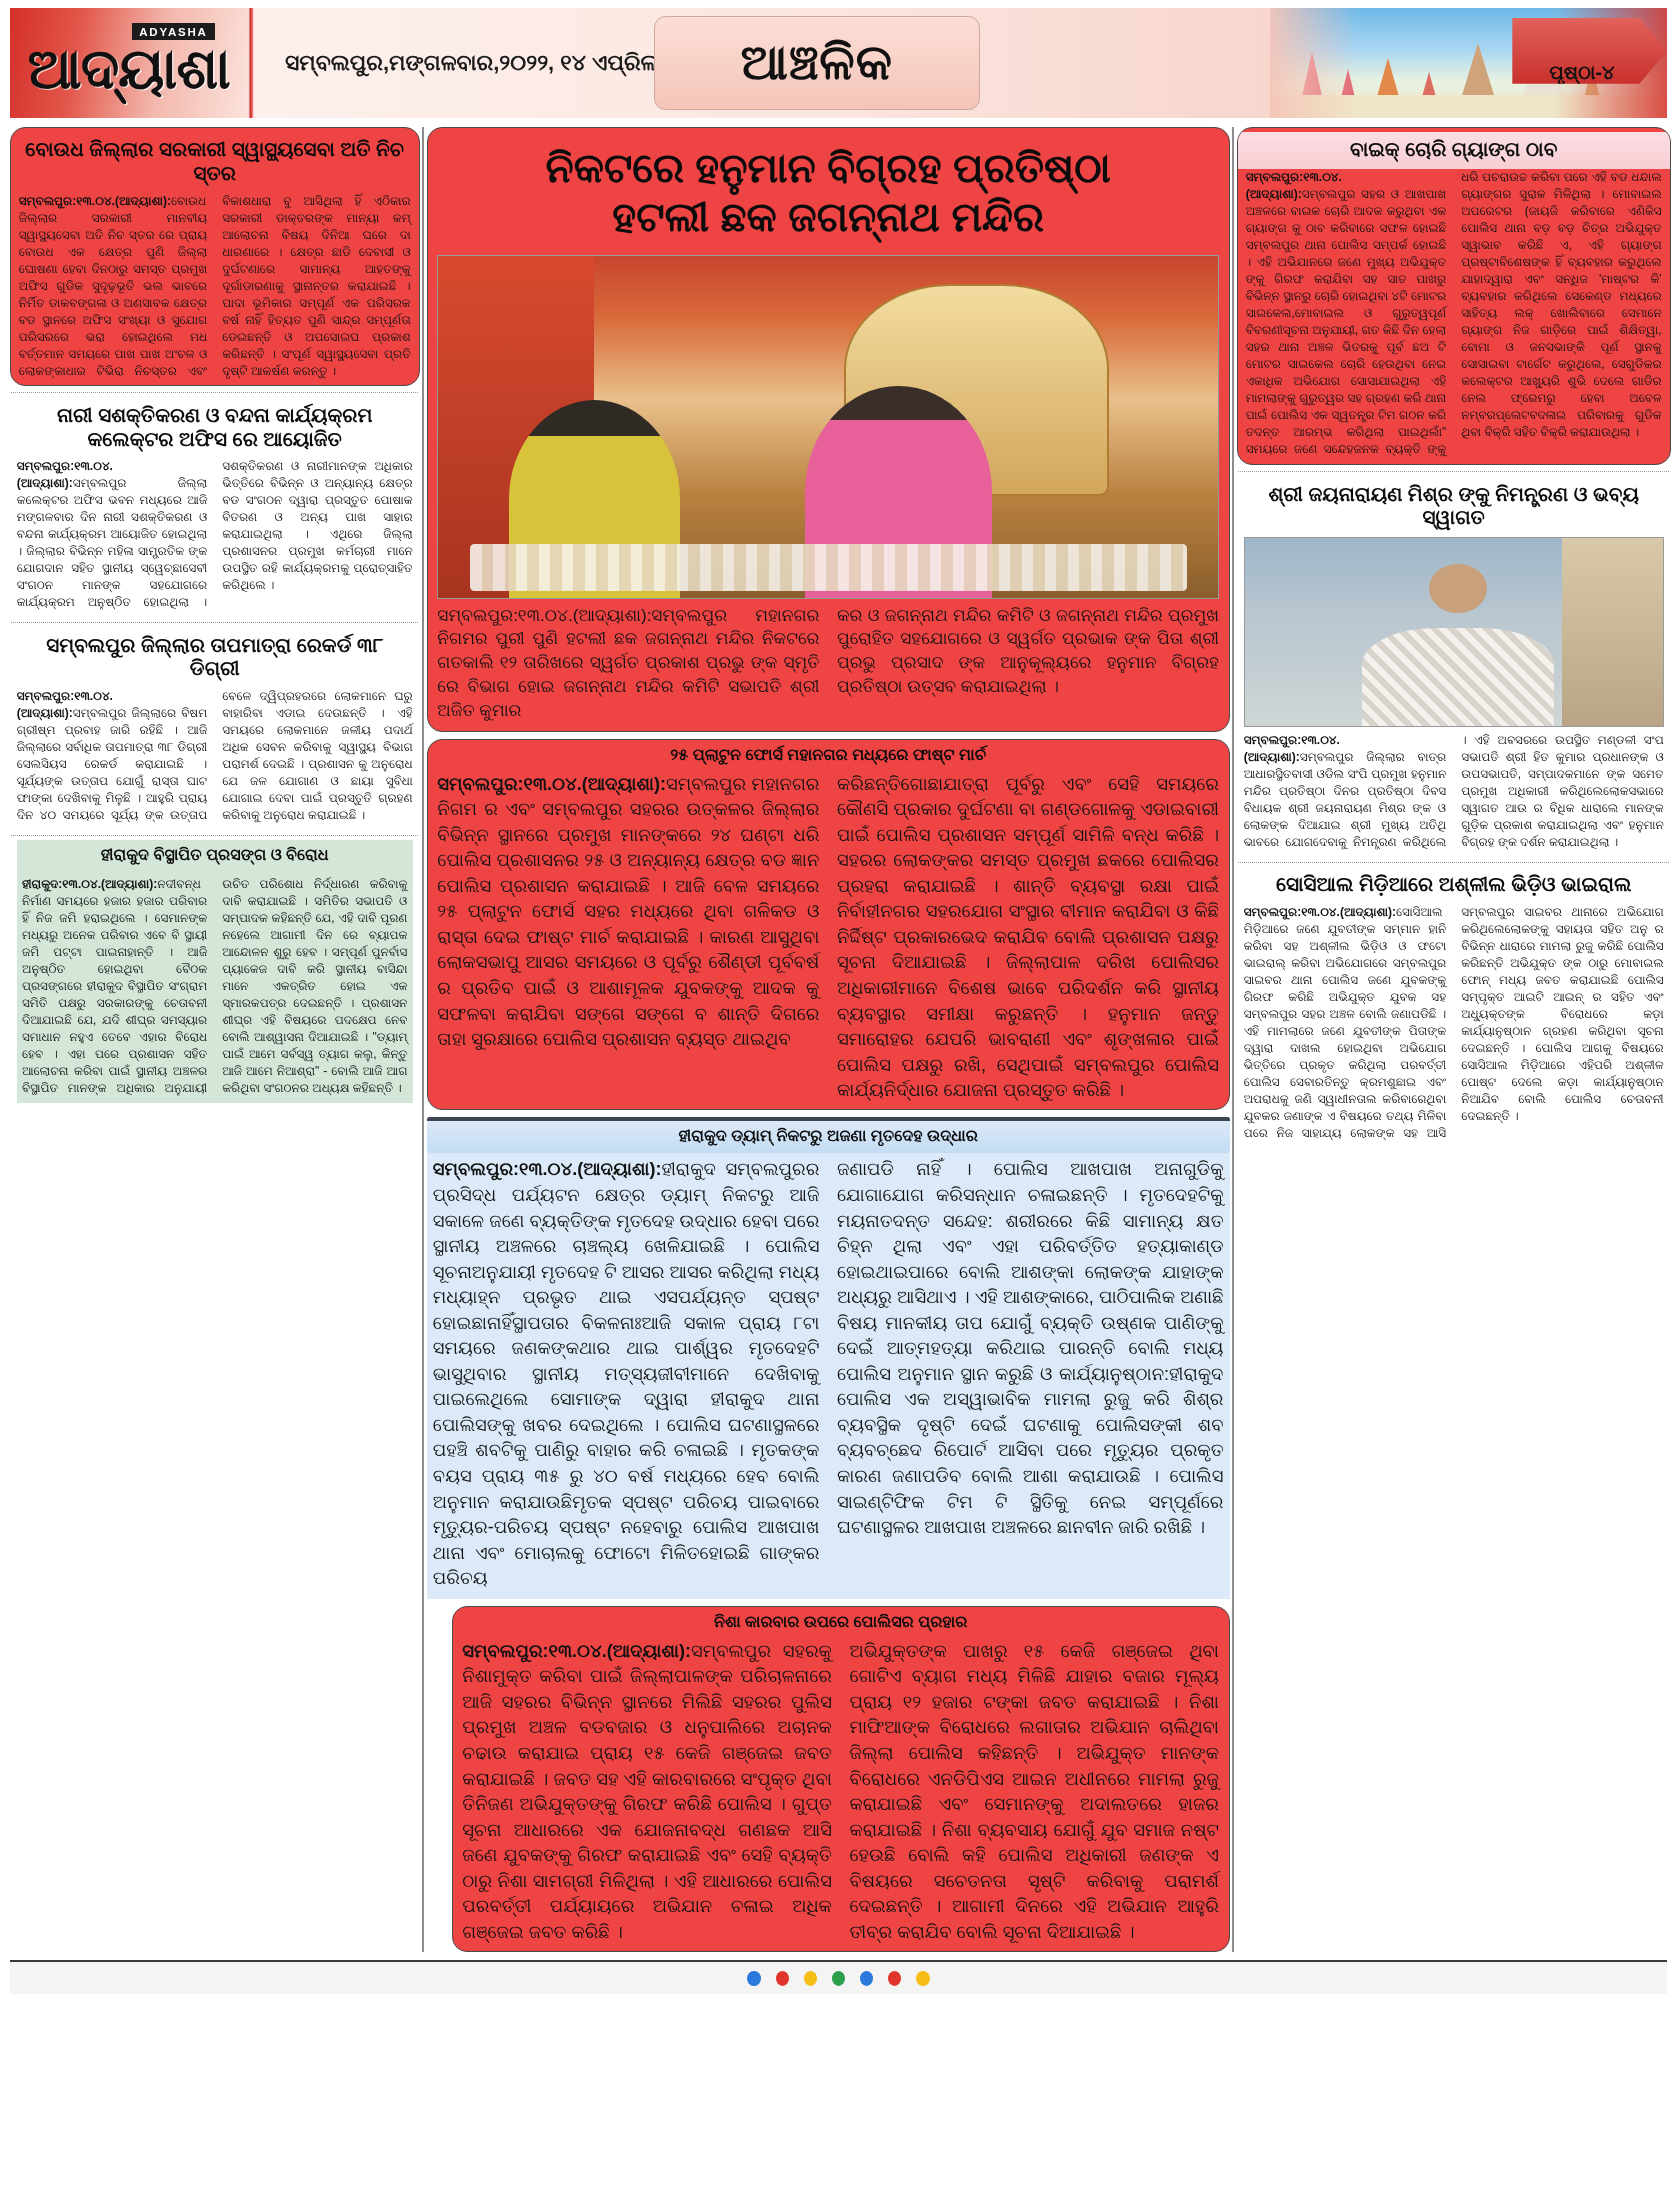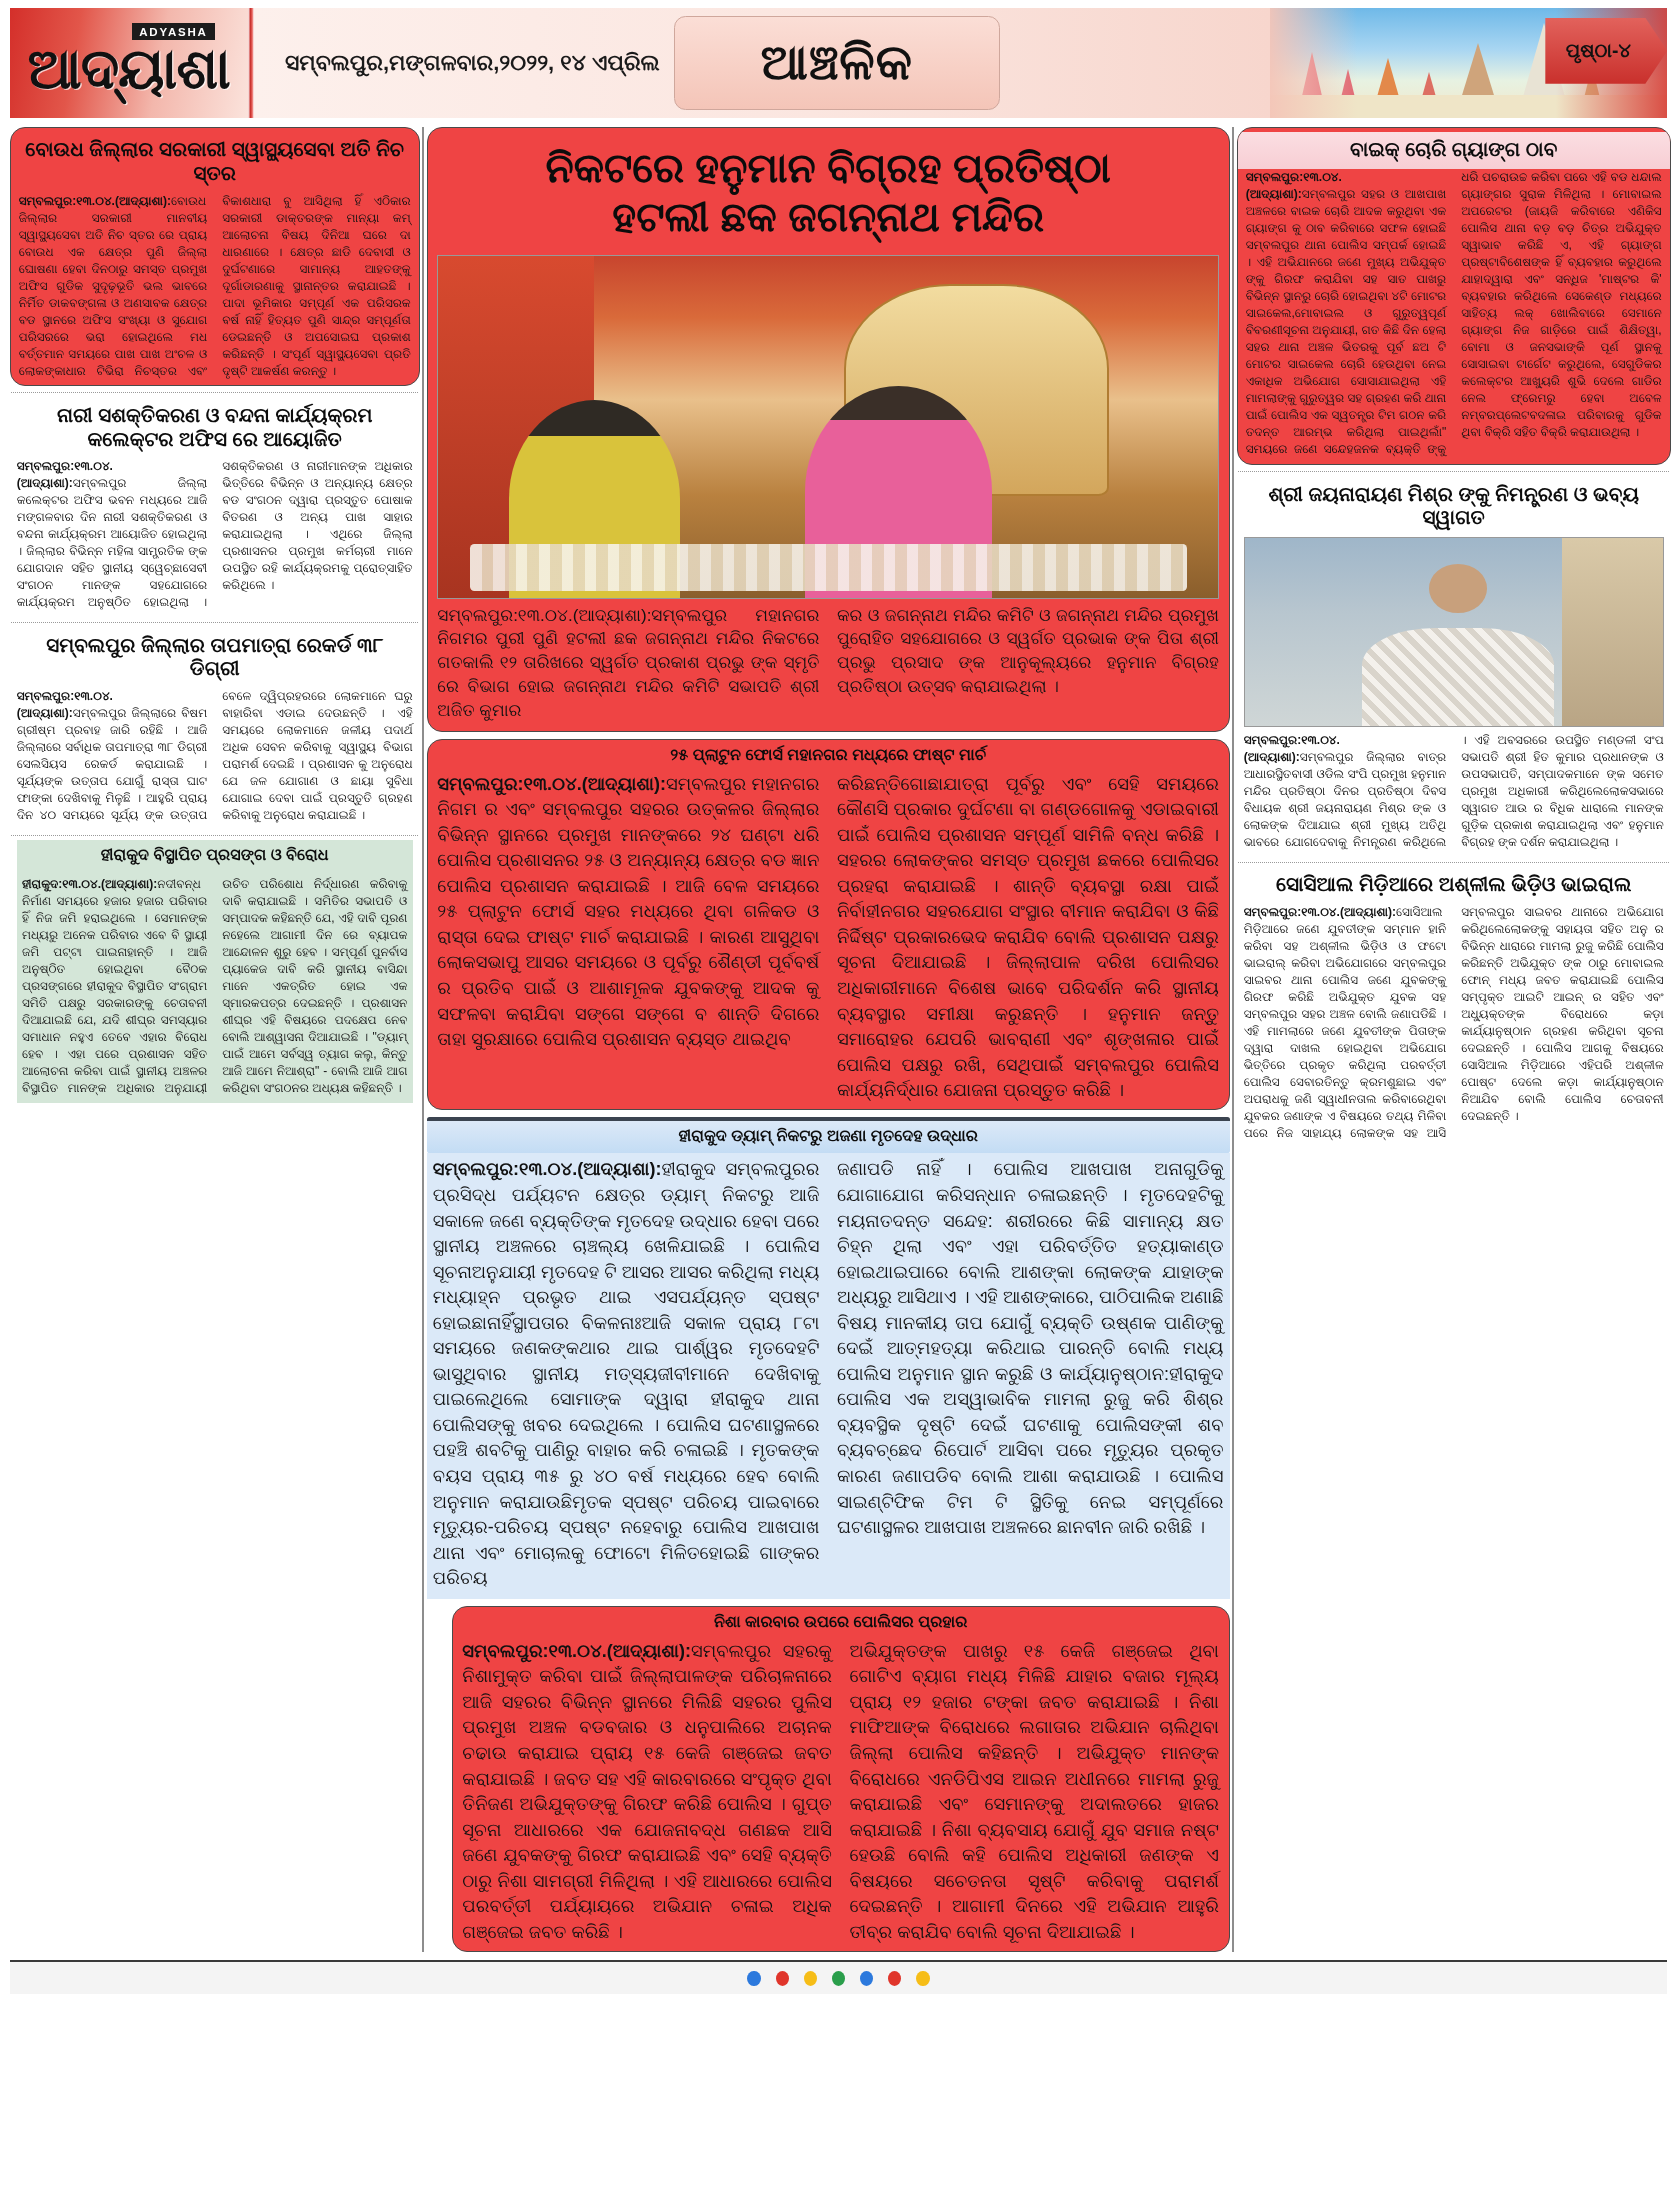--- a/index.html
+++ b/index.html
@@ -58,21 +58,21 @@
     padding-left: 31px;
   }
   .date-text {
     font-size: 22px;
     font-weight: bold;
     color: #1a1a1a;
     white-space: nowrap;
   }
   .section-badge {
     position: absolute;
-    left: 664px;
+    left: 644px;
     top: 8px;
     width: 326px;
     height: 94px;
     background: linear-gradient(180deg,#fbded6,#f4c5b8);
     border: 1.3px solid #cfa79c;
     border-radius: 11.5px;
     display: flex; align-items:center; justify-content:center;
   }
   .section-badge span {
     font-size: 49px;
@@ -97,24 +97,24 @@
   .s3 { left:101px; width:0;height:0;border-left:17.6px solid transparent;border-right:17.6px solid transparent;border-bottom:60px solid #e3894a; }
   .s4 { left:146px; width:0;height:0;border-left:13.2px solid transparent;border-right:13.2px solid transparent;border-bottom:46px solid #dd6f62; }
   .s5 { left:185px; width:0;height:0;border-left:23px solid transparent;border-right:23px solid transparent;border-bottom:75px solid #cfa47b; }
   .s6 { left:247px; width:0;height:0;border-left:27px solid transparent;border-right:27px solid transparent;border-bottom:95px solid #e8e3d4; }
   .s7 { left:309px; width:0;height:0;border-left:13.2px solid transparent;border-right:13.2px solid transparent;border-bottom:52px solid #d9b27e; }
   .temple-base { position:absolute; bottom:0; left:0; right:0; height:23px; background:#efe5c7; }
 
   .page-badge {
     position: absolute;
     right: 0; top: 9.7px;
-    width: 122px; height: 66px;
+    width: 155px; height: 66px;
     background: linear-gradient(180deg,#e2625c,#c9302c);
     clip-path: polygon(0 0, 82% 0, 100% 50%, 82% 100%, 0 100%);
-    display:flex; align-items:center; justify-content:center;
+    display:flex; align-items:flex-end; justify-content:center;
     padding-right: 16px;
   }
   .page-badge span { color:#111; font-size: 19.4px; font-weight: bold; }
 
   
   .page {
     display: flex;
     gap: 0;
     margin: 8.8px 9.7px 0 9.7px;
     align-items: stretch;

